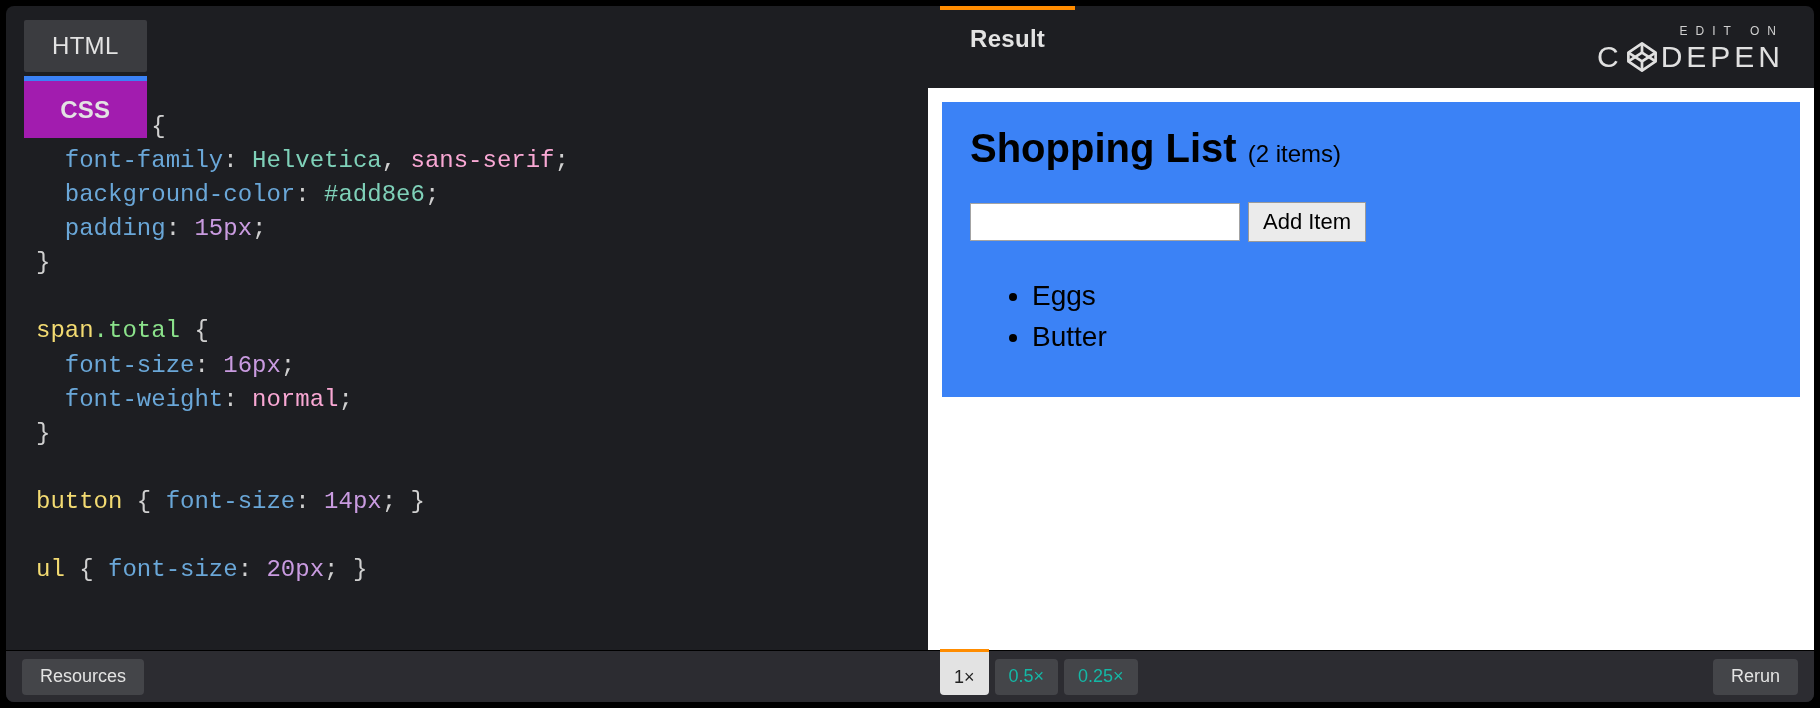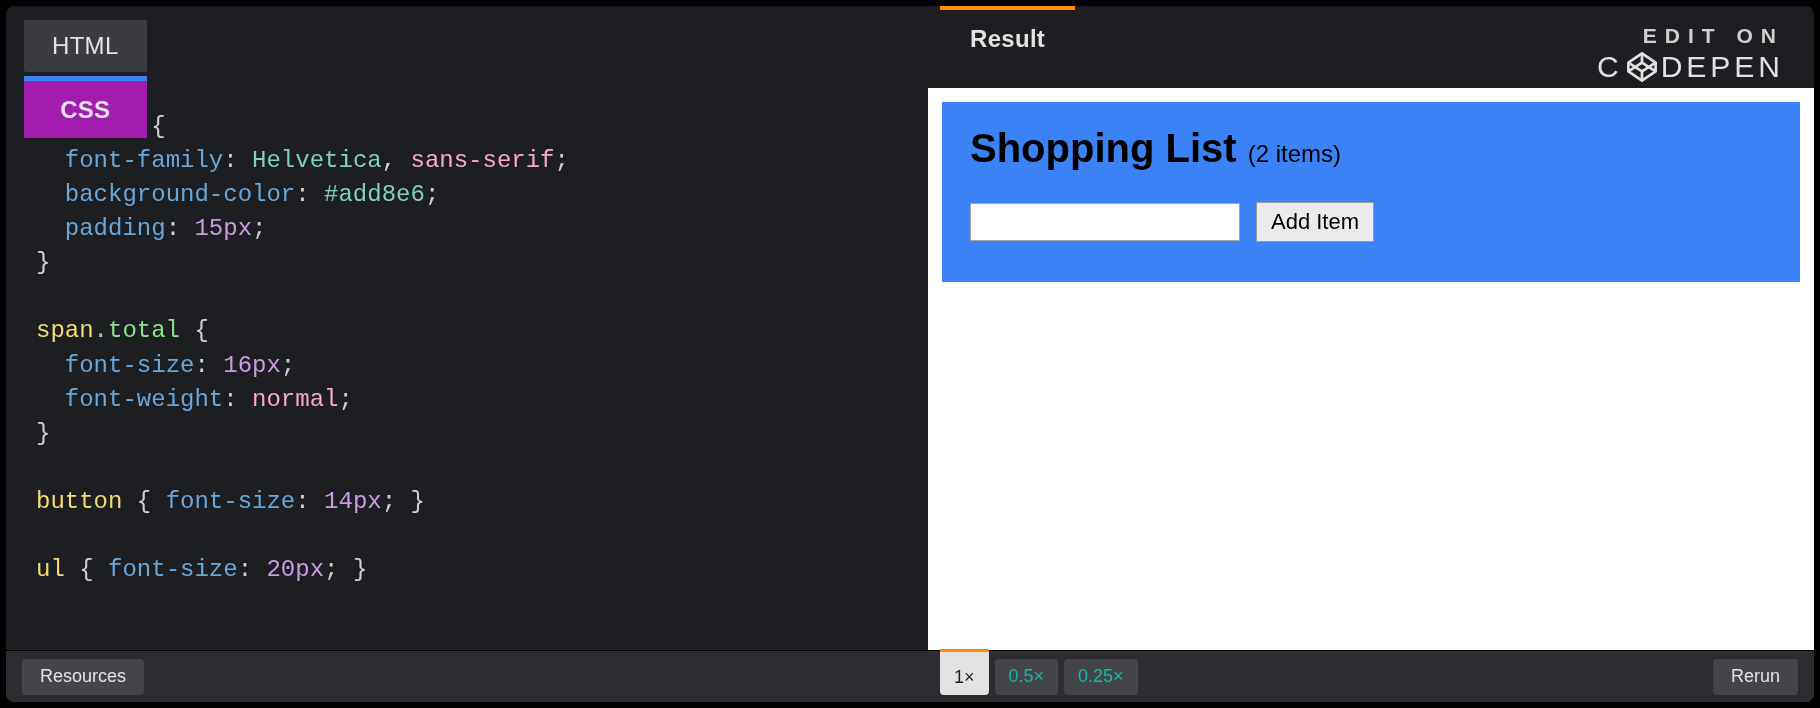--- a/index.html
+++ b/index.html
@@ -70,23 +70,23 @@
       padding: 0 30px;
     }
     .branding {
       position: absolute;
       right: 30px;
       top: 18px;
       text-align: right;
       color: #cfcfcf;
     }
     .branding .editon {
-      font-size: 21px;
+      font-size: 12px;
       letter-spacing: 8px;
-      font-weight: 700;
+      font-weight: 400;
       color: #d0d0d0;
     }
     .branding .logo {
       display: flex;
       align-items: center;
       justify-content: flex-end;
       gap: 2px;
       margin-top: 2px;
     }
     .branding svg {
@@ -132,21 +132,21 @@
       color: #000;
       line-height: 1.2;
     }
     .preview-total {
       font-size: 24px;
       font-weight: 400;
     }
     .preview-form {
       margin-top: 30px;
       display: flex;
-      gap: 16px;
+      gap: 8px;
       align-items: center;
     }
     .preview-form input[type="text"] {
       width: 270px;
       height: 38px;
       border: 1px solid #a3a3a3;
       background: #fff;
       font-size: 18px;
       padding: 0 6px;
     }
@@ -265,20 +265,24 @@
     <div class="pane-left" id="code-pane"><div><span class="c-sel">section </span><span class="c-punc">{</span></div><div><span>  </span><span class="c-prop">font-family</span><span class="c-punc">: </span><span class="c-val">Helvetica</span><span class="c-punc">, </span><span class="c-ident">sans-serif</span><span class="c-punc">;</span></div><div><span>  </span><span class="c-prop">background-color</span><span class="c-punc">: </span><span class="c-val">#add8e6</span><span class="c-punc">;</span></div><div><span>  </span><span class="c-prop">padding</span><span class="c-punc">: </span><span class="c-num">15px</span><span class="c-punc">;</span></div><div><span class="c-punc">}</span></div><div>&nbsp;</div><div><span class="c-sel">span</span><span class="c-cls">.total </span><span class="c-punc">{</span></div><div><span>  </span><span class="c-prop">font-size</span><span class="c-punc">: </span><span class="c-num">16px</span><span class="c-punc">;</span></div><div><span>  </span><span class="c-prop">font-weight</span><span class="c-punc">: </span><span class="c-ident">normal</span><span class="c-punc">;</span></div><div><span class="c-punc">}</span></div><div>&nbsp;</div><div><span class="c-sel">button </span><span class="c-punc">{ </span><span class="c-prop">font-size</span><span class="c-punc">: </span><span class="c-num">14px</span><span class="c-punc">; }</span></div><div>&nbsp;</div><div><span class="c-sel">ul </span><span class="c-punc">{ </span><span class="c-prop">font-size</span><span class="c-punc">: </span><span class="c-num">20px</span><span class="c-punc">; }</span></div></div>
     <div class="pane-right">
       <div class="preview-section">
         <h1 class="preview-title">
           <span>Shopping List </span><span class="preview-total">(2 items)</span>
         </h1>
         <div class="preview-form">
           <input type="text" value="" style="">
           <button>Add Item</button>
         </div>
+        <ul class="preview-list" id="preview-list">
+            <li>Eggs</li>
+            <li>Butter</li>
+          </ul>
       </div>
     </div>
   </div>
 
   <div class="footer">
     <button class="btn btn-resources">Resources</button>
     <div class="zoom-group" id="zoom-group">
         <button class="zoom-btn active">1×</button>
         <button class="zoom-btn">0.5×</button>
         <button class="zoom-btn">0.25×</button>

